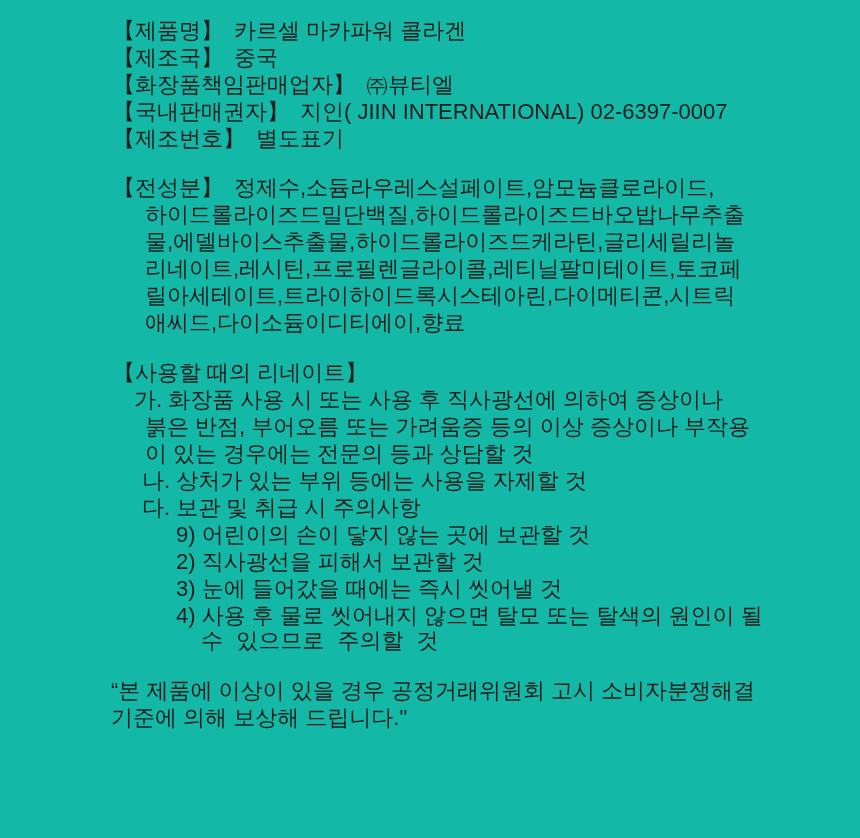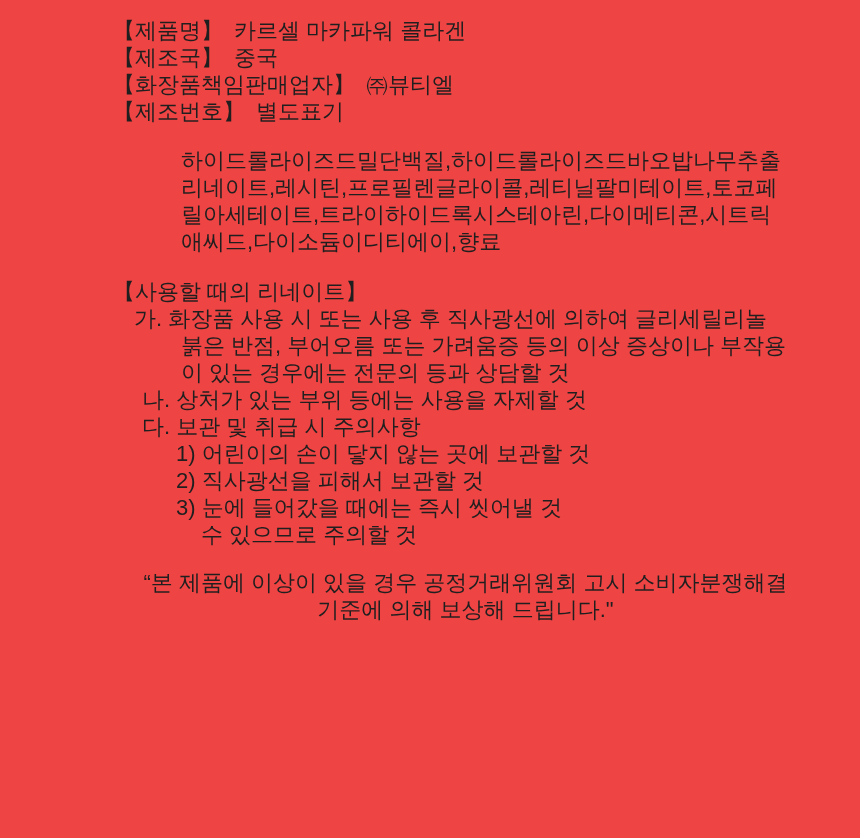--- a/index.html
+++ b/index.html
@@ -4,21 +4,21 @@
   <style>
     html, body {
       margin: 0;
       padding: 0;
     }
     .page {
       position: relative;
       width: 860px;
       height: 838px;
       box-sizing: border-box;
-      background: #ef4444;
+      background: #14b8a6;
       color: #1f1f1f;
       font-family: "Liberation Sans", "DejaVu Sans", sans-serif;
       font-size: 22px;
       line-height: 27px;
       padding: 17px 40px 0 113px;
       overflow: hidden;
     }
     .line {
       white-space: pre;
     }
@@ -27,57 +27,60 @@
     }
     .section-ingredients {
       margin-top: 22px;
     }
     .section-precautions {
       margin-top: 23px;
     }
     .section-notice {
       margin-top: 21px;
       margin-left: -2px;
-      text-align: center;
     }
-    .ind-wrap    { margin-left: 68px; }  
+    .ind-wrap    { margin-left: 32px; }  
     .ind-a       { margin-left: 21px; }  
     .ind-b       { margin-left: 29px; }  
     .ind-num     { margin-left: 63px; }  
-    .ind-numwrap { margin-left: 88px; }  
+    .ind-numwrap { margin-left: 88px; font-family: Liberation Mono, monospace; }  
   </style>
 </head>
 <body>
 
 <div class="page">
 
   <section class="section-info">
     <div class="line"><span class="field-label">【제품명】</span><span class="field-value">카르셀 마카파워 콜라겐</span></div>
     <div class="line"><span class="field-label">【제조국】</span><span class="field-value">중국</span></div>
     <div class="line"><span class="field-label">【화장품책임판매업자】</span><span class="field-value">㈜뷰티엘</span></div>
+    <div class="line"><span class="field-label">【국내판매권자】</span><span class="field-value">지인( JIIN INTERNATIONAL) 02-6397-0007</span></div>
     <div class="line"><span class="field-label">【제조번호】</span><span class="field-value">별도표기</span></div>
   </section>
 
   <section class="section-ingredients">
+    <div class="line"><span class="field-label">【전성분】</span><span class="field-value">정제수,소듐라우레스설페이트,암모늄클로라이드,</span></div>
     <div class="line ind-wrap">하이드롤라이즈드밀단백질,하이드롤라이즈드바오밥나무추출</div>
+    <div class="line ind-wrap">물,에델바이스추출물,하이드롤라이즈드케라틴,글리세릴리놀</div>
     <div class="line ind-wrap">리네이트,레시틴,프로필렌글라이콜,레티닐팔미테이트,토코페</div>
     <div class="line ind-wrap">릴아세테이트,트라이하이드록시스테아린,다이메티콘,시트릭</div>
     <div class="line ind-wrap">애씨드,다이소듐이디티에이,향료</div>
   </section>
 
   <section class="section-precautions">
     <div class="line">【사용할 때의 리네이트】</div>
-    <div class="line ind-a">가. 화장품 사용 시 또는 사용 후 직사광선에 의하여 글리세릴리놀</div>
+    <div class="line ind-a">가. 화장품 사용 시 또는 사용 후 직사광선에 의하여 증상이나</div>
     <div class="line ind-wrap">붉은 반점, 부어오름 또는 가려움증 등의 이상 증상이나 부작용</div>
     <div class="line ind-wrap">이 있는 경우에는 전문의 등과 상담할 것</div>
     <div class="line ind-b">나. 상처가 있는 부위 등에는 사용을 자제할 것</div>
     <div class="line ind-b">다. 보관 및 취급 시 주의사항</div>
-    <div class="line ind-num">1) 어린이의 손이 닿지 않는 곳에 보관할 것</div>
+    <div class="line ind-num">9) 어린이의 손이 닿지 않는 곳에 보관할 것</div>
     <div class="line ind-num">2) 직사광선을 피해서 보관할 것</div>
     <div class="line ind-num">3) 눈에 들어갔을 때에는 즉시 씻어낼 것</div>
+    <div class="line ind-num">4) 사용 후 물로 씻어내지 않으면 탈모 또는 탈색의 원인이 될</div>
     <div class="line ind-numwrap">수 있으므로 주의할 것</div>
   </section>
 
   <section class="section-notice">
     <div class="line">“본 제품에 이상이 있을 경우 공정거래위원회 고시 소비자분쟁해결</div>
     <div class="line">기준에 의해 보상해 드립니다."</div>
   </section>
 
 </div>
 

